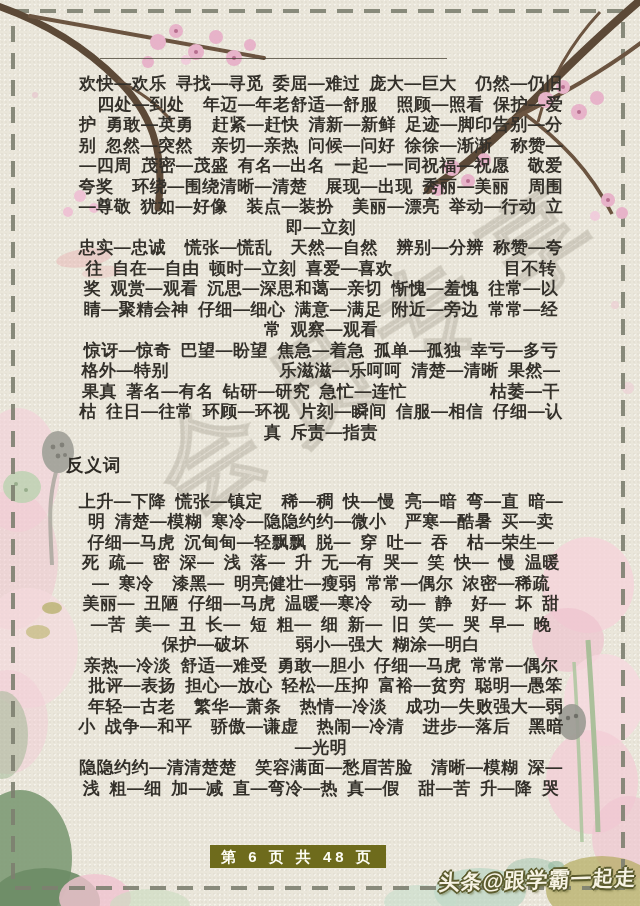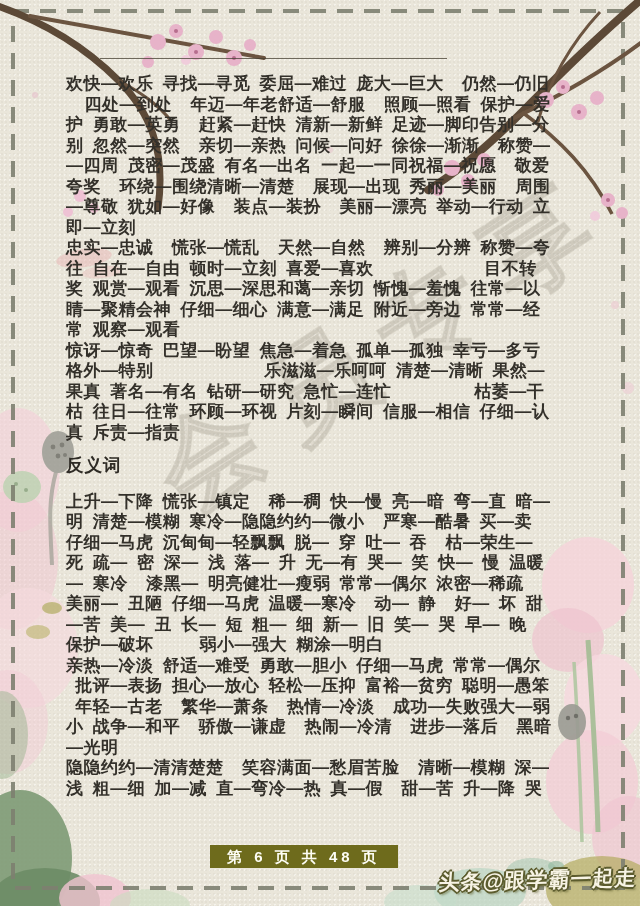--- a/index.html
+++ b/index.html
@@ -10,40 +10,40 @@
                      radial-gradient(rgba(255,255,255,0.5) 1px, transparent 1px);
     background-size:4px 4px,5px 5px;
     background-position:0 0,2px 2px;
     font-family:"Liberation Sans", sans-serif;
   }
   svg.deco{position:absolute;left:0;top:0;width:640px;height:906px;pointer-events:none;}
   .hairline{position:absolute;left:100px;top:58px;width:347px;height:1px;background:rgba(70,63,50,0.75);}
   .textblock{position:absolute;left:66px;top:74px;width:510px;color:#33302a;}
   .tline{
     white-space:pre;font-size:17px;line-height:20.5px;font-weight:700;
-    letter-spacing:0.5px;word-spacing:4px;color:#33302a;
+    letter-spacing:0.5px;word-spacing:4px;color:#33302a;text-align:center;
   }
   .sec-header{
     margin:12px 0 0 0;font-size:17.5px;line-height:20.5px;font-weight:700;
     color:#2e2b25;letter-spacing:1px;
   }
   .sec2{margin-top:16px;}
   .wm-diag{
     position:absolute;left:130px;top:290px;width:460px;
     font-size:104px;font-weight:700;letter-spacing:26px;
     transform:rotate(-33deg);transform-origin:center;
     color:rgba(128,122,108,0.10);
     -webkit-text-stroke:1.5px rgba(128,122,108,0.17);
     pointer-events:none;white-space:nowrap;
   }
   .footer-badge{
     position:absolute;left:210px;top:845px;height:23px;
     background:#6e6b1c;color:#fdfdf4;
     font-size:15px;font-weight:700;line-height:23px;
-    padding:0 17px;letter-spacing:4px;
+    padding:0 11px;letter-spacing:4px;
   }
   .wm-br{
     position:absolute;right:4px;top:866px;
     font-size:21px;font-weight:700;letter-spacing:1px;
     color:#f7f3e4;
     text-shadow:-2px 0 0 #5c5c2e, 2px 0 0 #5c5c2e, 0 -2px 0 #5c5c2e, 0 2px 0 #5c5c2e,
                 -1px -1px 0 #5c5c2e, 1px 1px 0 #5c5c2e, 2px 3px 2px rgba(90,90,40,0.5);
     transform:skewX(-6deg) rotate(-1.5deg);
     white-space:nowrap;
   }

